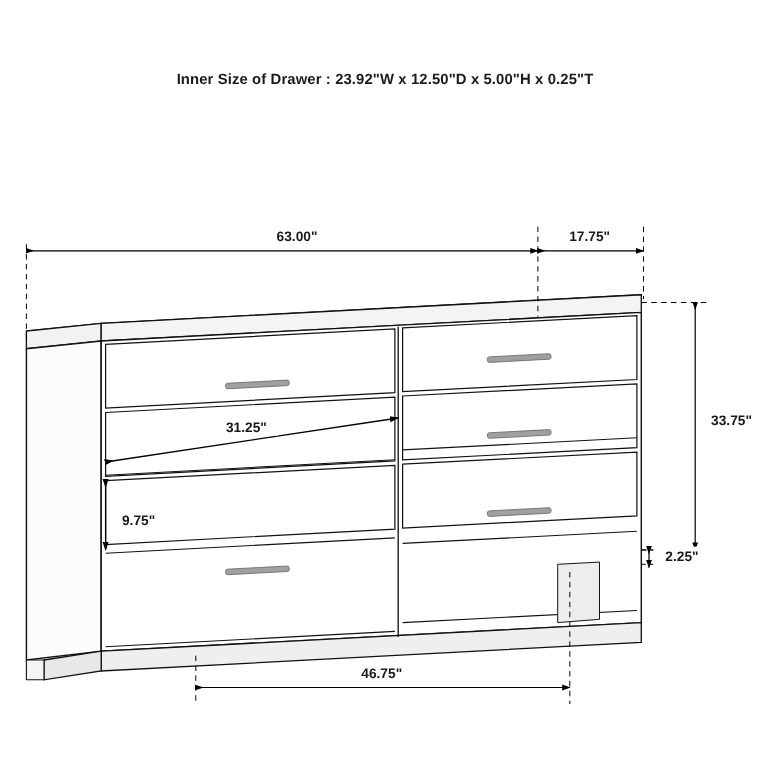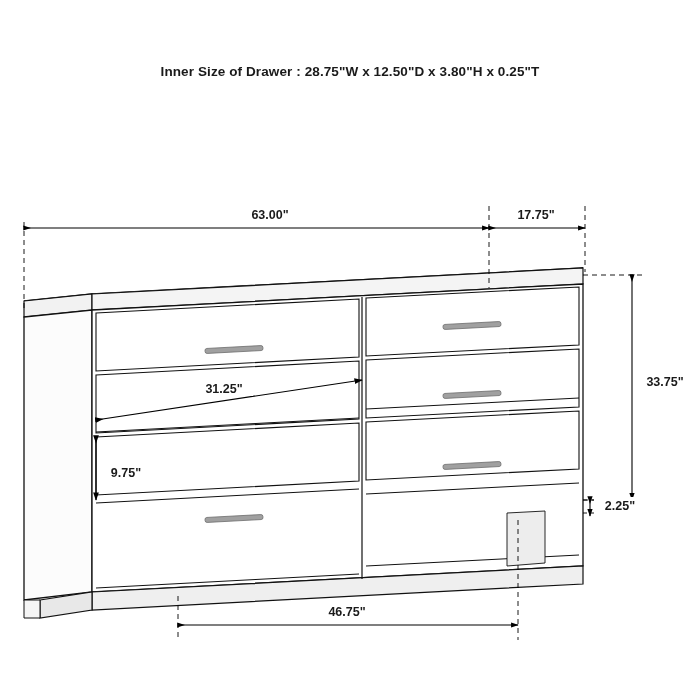--- a/index.html
+++ b/index.html
@@ -36,21 +36,21 @@
     font-size: 12.5px;
     font-weight: bold;
     fill: #1a1a1a;
   }
 </style>
 </head>
 <body>
 
 <div id="page">
 
-  <div id="title">Inner Size of Drawer : 28.75"W x 12.50"D x 3.80"H x 0.25"T</div>
+  <div id="title">Inner Size of Drawer : 23.92"W x 12.50"D x 5.00"H x 0.25"T</div>
 
   <svg class="diagram" width="700" height="700" viewBox="0 0 700 700">
 
     <defs>
       <marker id="arrowStart" viewBox="0 0 10 10" refX="9" refY="5" markerWidth="7" markerHeight="7" orient="auto-start-reverse">
         <path d="M 0 5 L 10 1.6 L 10 8.4 z" fill="#000"></path>
       </marker>
       <marker id="arrowEnd" viewBox="0 0 10 10" refX="9" refY="5" markerWidth="7" markerHeight="7" orient="auto">
         <path d="M 0 1.6 L 10 5 L 0 8.4 z" fill="#000"></path>
       </marker>

